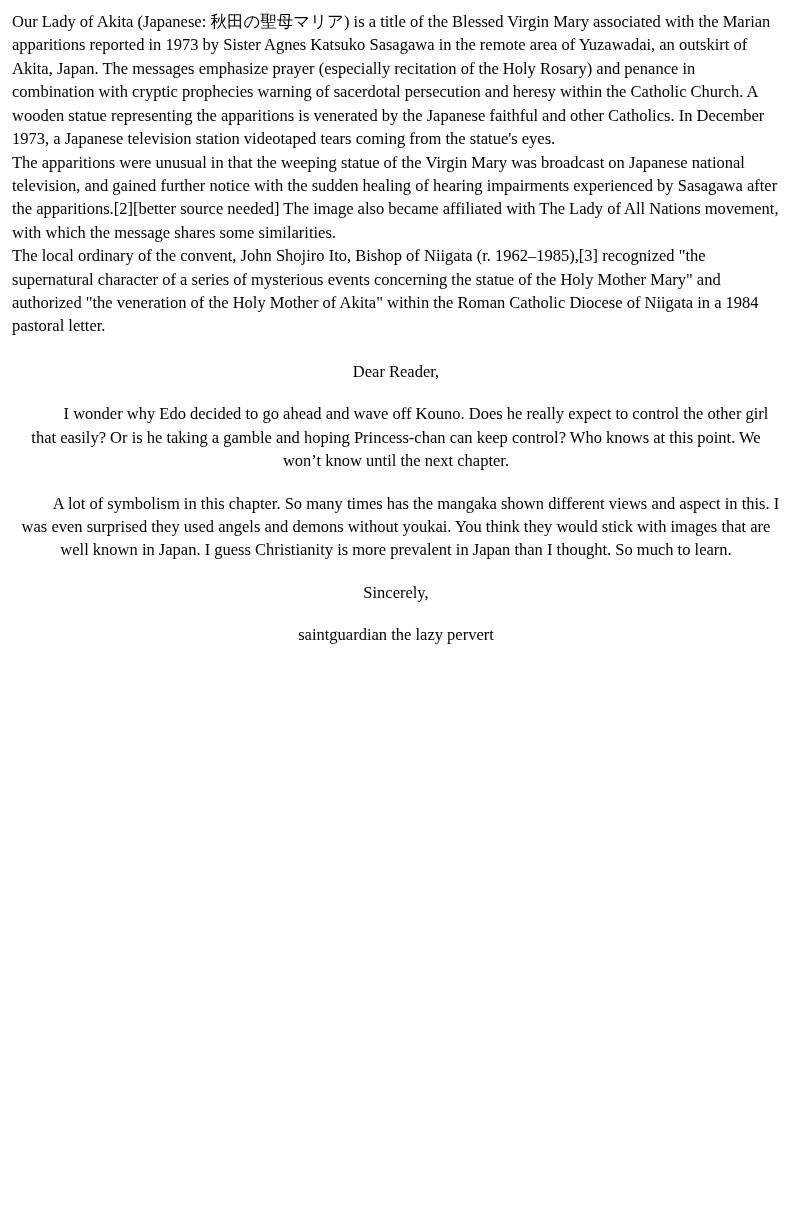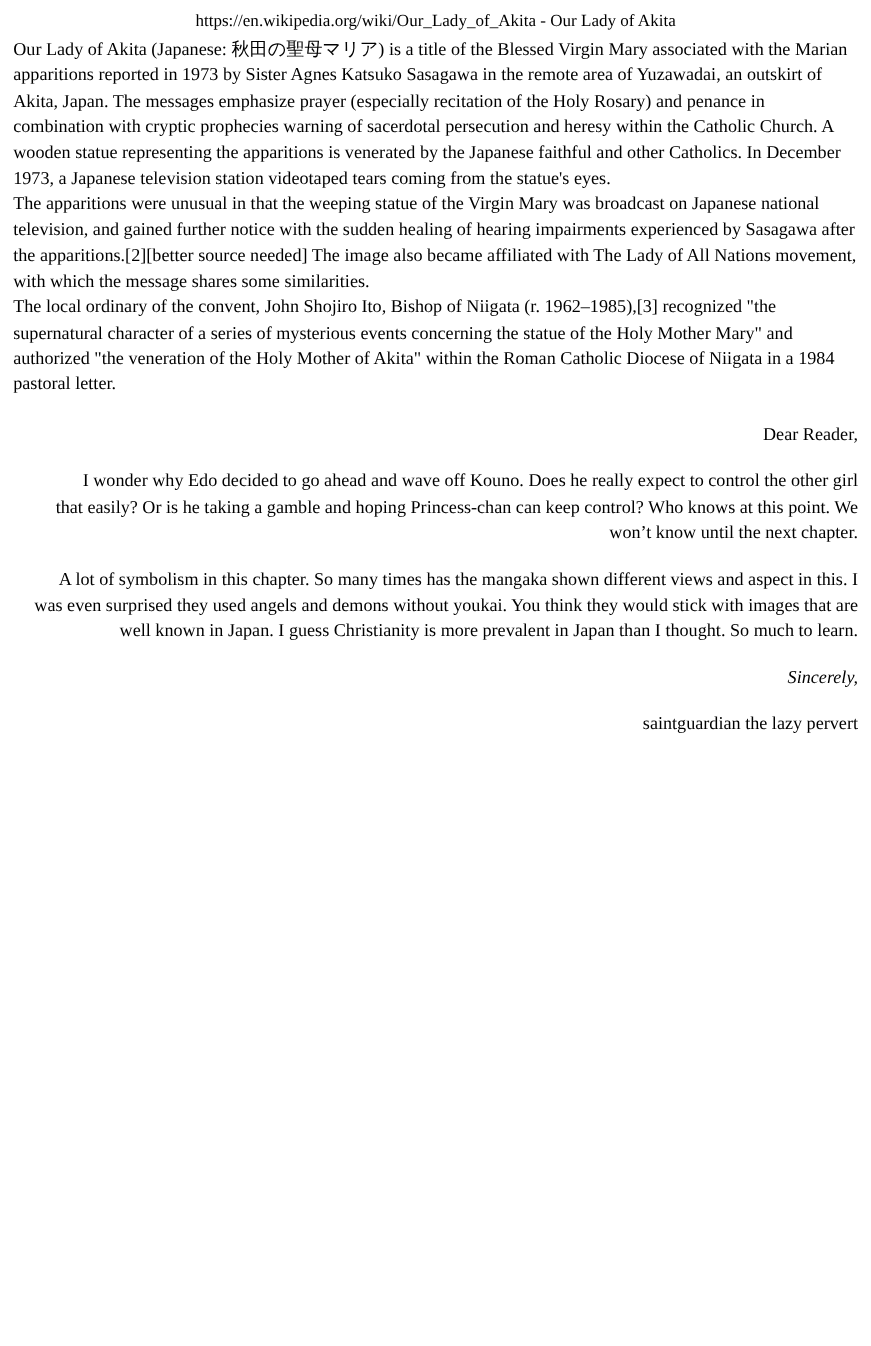--- a/index.html
+++ b/index.html
@@ -32,49 +32,45 @@
     line-height: 1.42;
     margin: 0;
   }
   .intro p {
     margin: 0;
   }
   .letter {
     margin-top: 22px;
     font-size: 16.5px;
     line-height: 1.42;
-    text-align: right;
+    text-align: center;
   }
   .letter p {
     margin: 0 0 19px 0;
   }
   .letter p.indent {
     text-indent: 40px;
   }
   .letter p.tight {
     margin-bottom: 0;
-    font-style: italic;
   }
   .sig-block {
     margin-top: 19px;
     font-size: 16.5px;
     line-height: 1.42;
   }
   .sig-block div {
     margin: 0;
   }
 </style>
 </head>
 <body>
 
 <div class="page">
 
-  <div class="header-line">
-    <span>https://en.wikipedia.org/wiki/Our_Lady_of_Akita</span><span> - </span><span>Our Lady of Akita</span>
-  </div>
 
   <div class="intro">
     <p>Our Lady of Akita (Japanese: 秋田の聖母マリア) is a title of the Blessed Virgin Mary associated with the Marian apparitions reported in 1973 by Sister Agnes Katsuko Sasagawa in the remote area of Yuzawadai, an outskirt of Akita, Japan. The messages emphasize prayer (especially recitation of the Holy Rosary) and penance in combination with cryptic prophecies warning of sacerdotal persecution and heresy within the Catholic Church. A wooden statue representing the apparitions is venerated by the Japanese faithful and other Catholics. In December 1973, a Japanese television station videotaped tears coming from the statue's eyes.</p>
     <p>The apparitions were unusual in that the weeping statue of the Virgin Mary was broadcast on Japanese national television, and gained further notice with the sudden healing of hearing impairments experienced by Sasagawa after the apparitions.[2][better source needed] The image also became affiliated with The Lady of All Nations movement, with which the message shares some similarities.</p>
     <p>The local ordinary of the convent, John Shojiro Ito, Bishop of Niigata (r. 1962–1985),[3] recognized "the supernatural character of a series of mysterious events concerning the statue of the Holy Mother Mary" and authorized "the veneration of the Holy Mother of Akita" within the Roman Catholic Diocese of Niigata in a 1984 pastoral letter.</p>
   </div>
 
   <div class="letter">
     <p>Dear Reader,</p>
     <p class="indent">I wonder why Edo decided to go ahead and wave off Kouno.  Does he really expect to control the other girl that easily?  Or is he taking a gamble and hoping Princess-chan can keep control?  Who knows at this point.  We won’t know until the next chapter.</p>

